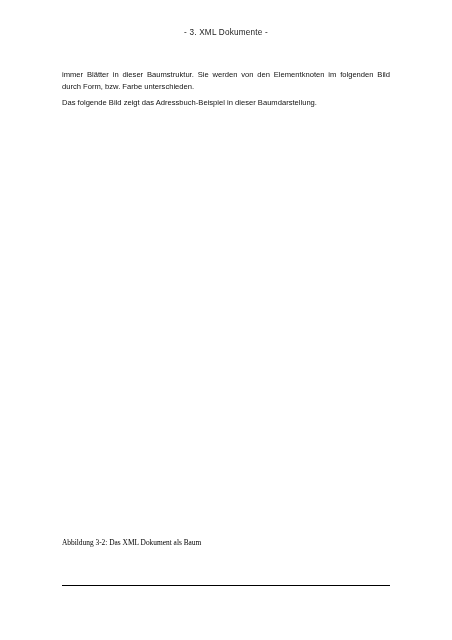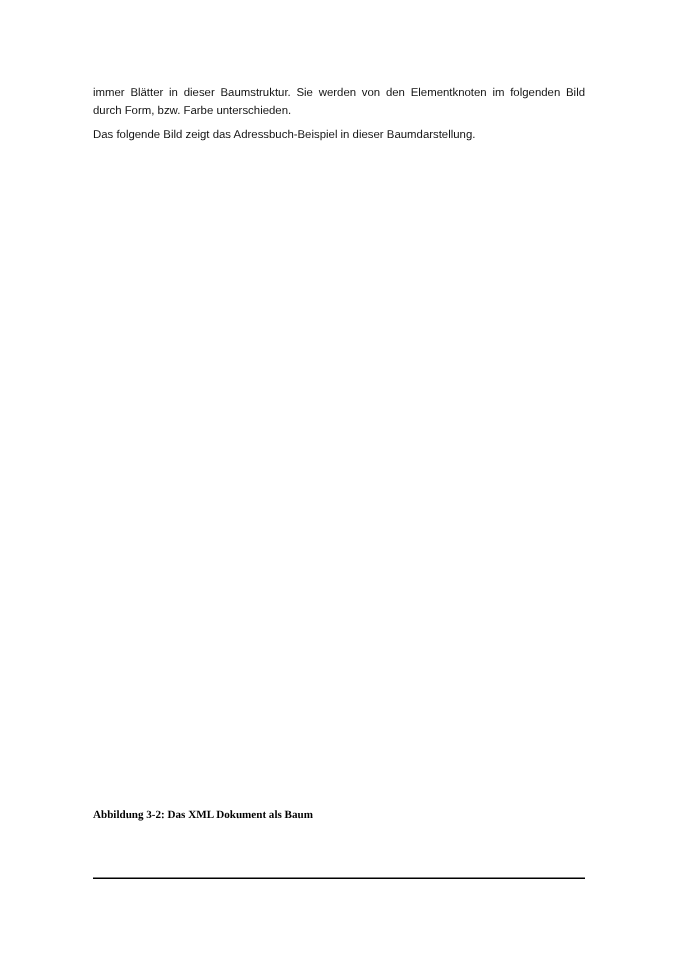--- a/index.html
+++ b/index.html
@@ -1,31 +1,32 @@
 <!DOCTYPE html>
 <html><head>
 <meta charset="utf-8">
 <title>XML Dokumente</title>
 <style>
   html,body{margin:0;padding:0;}
   body{width:452px;height:640px;background:#ffffff;font-family:"Liberation Sans",sans-serif;color:#000;overflow:hidden;position:relative;}
   .page{position:absolute;inset:0;}
   #header-title{position:absolute;left:0;right:0;top:28px;text-align:center;font-size:8.2px;color:#222;letter-spacing:.2px;}
-  .para{position:absolute;font-size:7.6px;line-height:11.5px;color:#111;text-align:justify;}
+  .para{position:absolute;font-size:7.6px;line-height:11.5px;color:#111;text-align:justify;margin-top:13px;}
   #para1{left:62px;top:56px;width:328px;}
   #para2{left:62px;top:84px;width:328px;}
   #figure{position:absolute;left:0;top:110px;width:452px;height:420px;}
-  #caption{position:absolute;left:62px;top:538px;font-size:7.4px;font-weight:bold;font-family:"Liberation Serif",serif;}
+  #caption{position:absolute;left:62px;top:538px;font-size:7.4px;font-weight:normal;font-family:"Liberation Serif",serif;}
   #footer{position:absolute;left:0;top:585px;width:452px;height:55px;}
   .fline{position:absolute;left:62px;top:0px;width:328px;border-top:1px solid #000;}
 </style>
 </head>
 <body>
 
 <div class="page">
+  <div id="header-title">- 3. XML Dokumente -</div>
   <div class="para" id="para1">immer Blätter in dieser Baumstruktur. Sie werden von den Elementknoten im folgenden Bild durch Form, bzw. Farbe unterschieden.</div>
   <div class="para" id="para2">Das folgende Bild zeigt das Adressbuch-Beispiel in dieser Baumdarstellung.</div>
   <svg id="figure" viewBox="0 0 452 640" width="452" height="640" xmlns="http://www.w3.org/2000/svg">
     <g id="tree-edges"></g>
     <g id="tree-nodes"></g>
   </svg>
   <div id="caption">Abbildung 3-2: Das XML Dokument als Baum</div>
   <div id="footer">
     <div class="fline"></div>
   </div>

